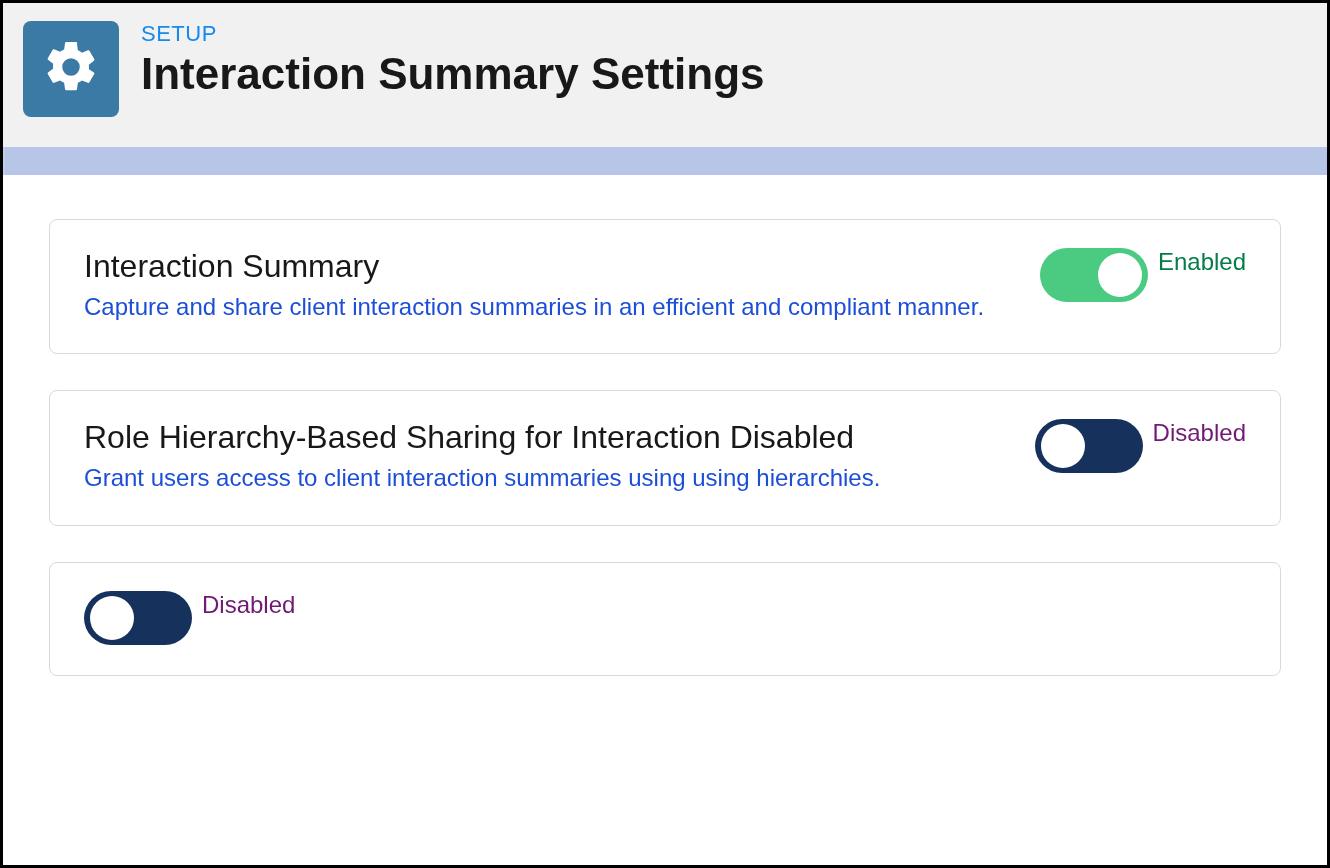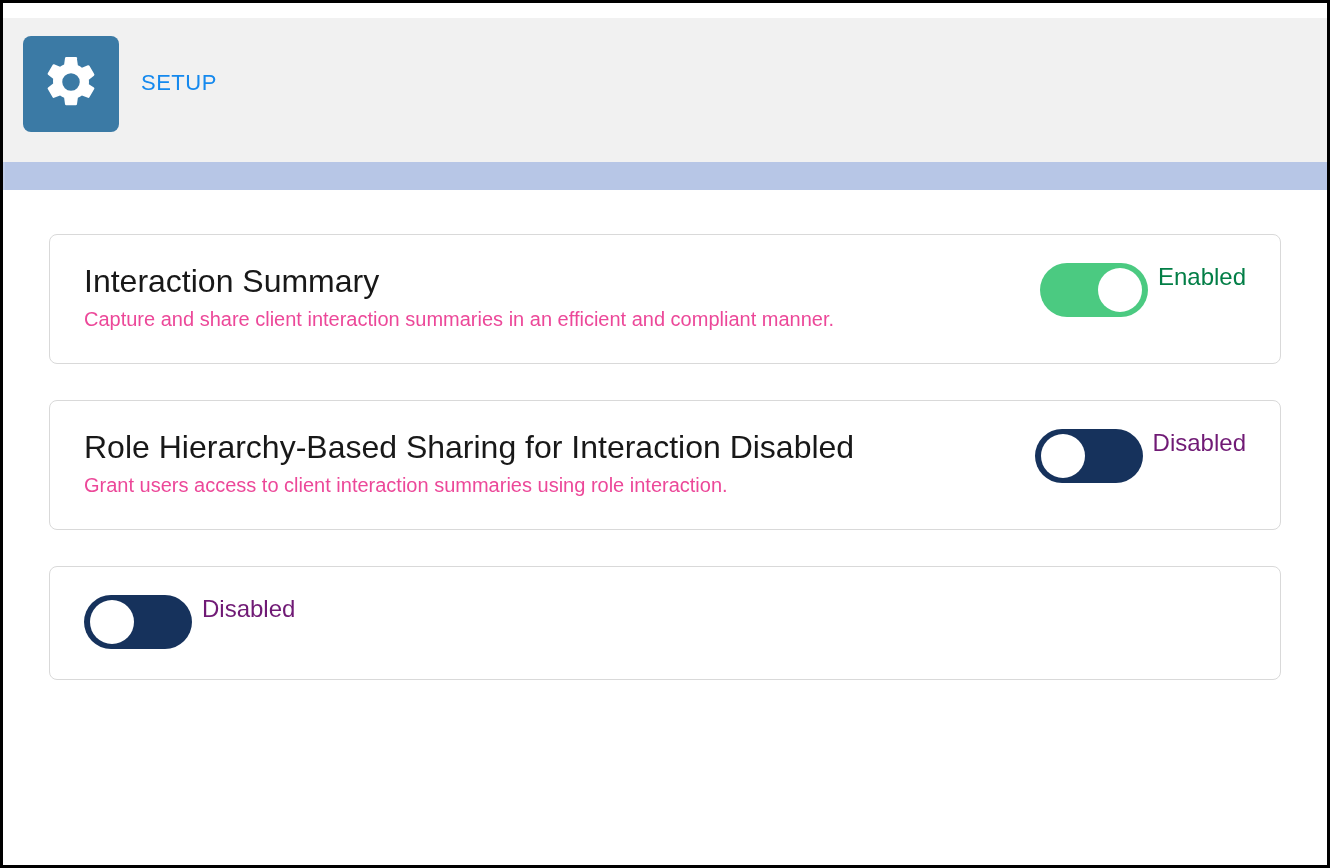--- a/index.html
+++ b/index.html
@@ -6,23 +6,22 @@
   html, body { width: 1330px; height: 868px; }
   body {
     font-family: -apple-system, BlinkMacSystemFont, "Segoe UI", Helvetica, Arial, sans-serif;
     background: #ffffff;
     border: 3px solid #000;
   }
   .header {
     background: #f1f1f1;
     padding: 18px 20px 30px 20px;
     display: flex;
-    align-items: center;
+    align-items: flex-start;
     gap: 22px;
-    margin-top: 15px;
   }
   .header-icon-box {
     width: 96px;
     height: 96px;
     background: #3b7aa5;
     border-radius: 8px;
     display: flex;
     align-items: center;
     justify-content: center;
     flex-shrink: 0;
@@ -58,22 +57,22 @@
     gap: 20px;
   }
   .card-left { flex: 1; }
   .card-title {
     font-size: 32px;
     font-weight: 500;
     color: #181818;
     margin-bottom: 6px;
   }
   .card-desc {
-    font-size: 20px;
-    color: #ec4899;
+    font-size: 24px;
+    color: #1d4ed8;
     line-height: 1.35;
   }
   .card-right {
     display: flex;
     flex-direction: row;
     align-items: flex-start;
     gap: 10px;
     min-width: 112px;
   }
   .toggle {
@@ -107,20 +106,21 @@
 <div class="header">
   <div class="header-icon-box">
     <span>
       <svg viewBox="0 0 24 24">
           <path d="M19.14,12.94a7.14,7.14,0,0,0,.05-.94,7.14,7.14,0,0,0-.05-.94l2.03-1.58a.5.5,0,0,0,.12-.64l-1.92-3.32a.5.5,0,0,0-.61-.22l-2.39.96a7.03,7.03,0,0,0-1.62-.94l-.36-2.54A.5.5,0,0,0,13.9,2h-3.8a.5.5,0,0,0-.49.42L9.25,4.96a7.03,7.03,0,0,0-1.62.94l-2.39-.96a.5.5,0,0,0-.61.22L2.71,8.48a.5.5,0,0,0,.12.64l2.03,1.58a7.14,7.14,0,0,0-.05.94,7.14,7.14,0,0,0,.05.94L2.83,14.16a.5.5,0,0,0-.12.64l1.92,3.32a.5.5,0,0,0,.61.22l2.39-.96a7.03,7.03,0,0,0,1.62.94l.36,2.54a.5.5,0,0,0,.49.42h3.8a.5.5,0,0,0,.49-.42l.36-2.54a7.03,7.03,0,0,0,1.62-.94l2.39.96a.5.5,0,0,0,.61-.22l1.92-3.32a.5.5,0,0,0-.12-.64ZM12,15.5A3.5,3.5,0,1,1,15.5,12,3.5,3.5,0,0,1,12,15.5Z"></path>
         </svg>
     </span>
   </div>
   <div class="header-text">
     <div class="eyebrow">SETUP</div>
+    <div class="page-title">Interaction Summary Settings</div>
   </div>
 </div>
 
 <div class="band"></div>
 
 <div class="content">
 
   <div class="card">
     <div class="card-left">
       <div class="card-title">Interaction Summary</div>
@@ -130,21 +130,21 @@
       <div class="toggle enabled">
         <div class="toggle-knob"></div>
       </div>
       <div class="toggle-status enabled">Enabled</div>
     </div>
   </div>
 
   <div class="card">
     <div class="card-left">
       <div class="card-title">Role Hierarchy-Based Sharing for Interaction Disabled</div>
-      <div class="card-desc">Grant users access to client interaction summaries using role interaction.</div>
+      <div class="card-desc">Grant users access to client interaction summaries using using hierarchies.</div>
     </div>
     <div class="card-right">
       <div class="toggle disabled">
         <div class="toggle-knob"></div>
       </div>
       <div class="toggle-status disabled">Disabled</div>
     </div>
   </div>
 
   <div class="card">

